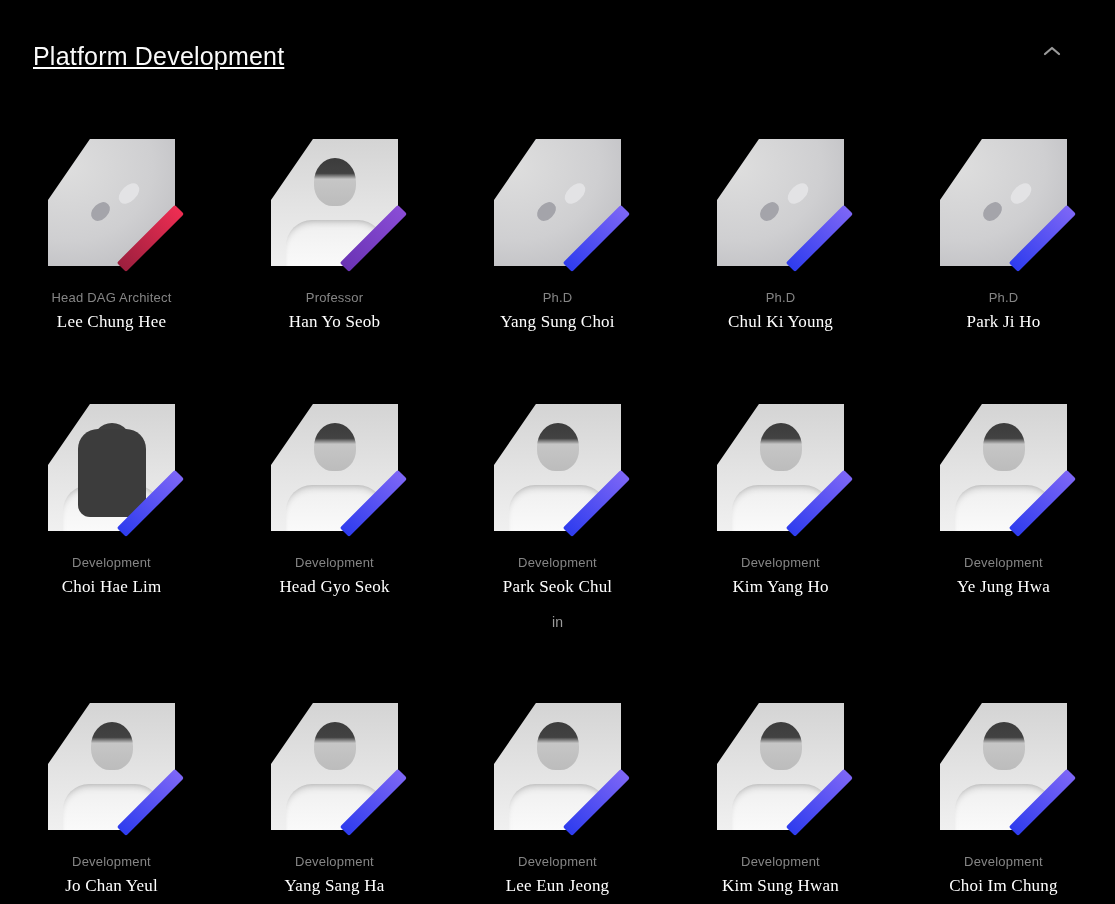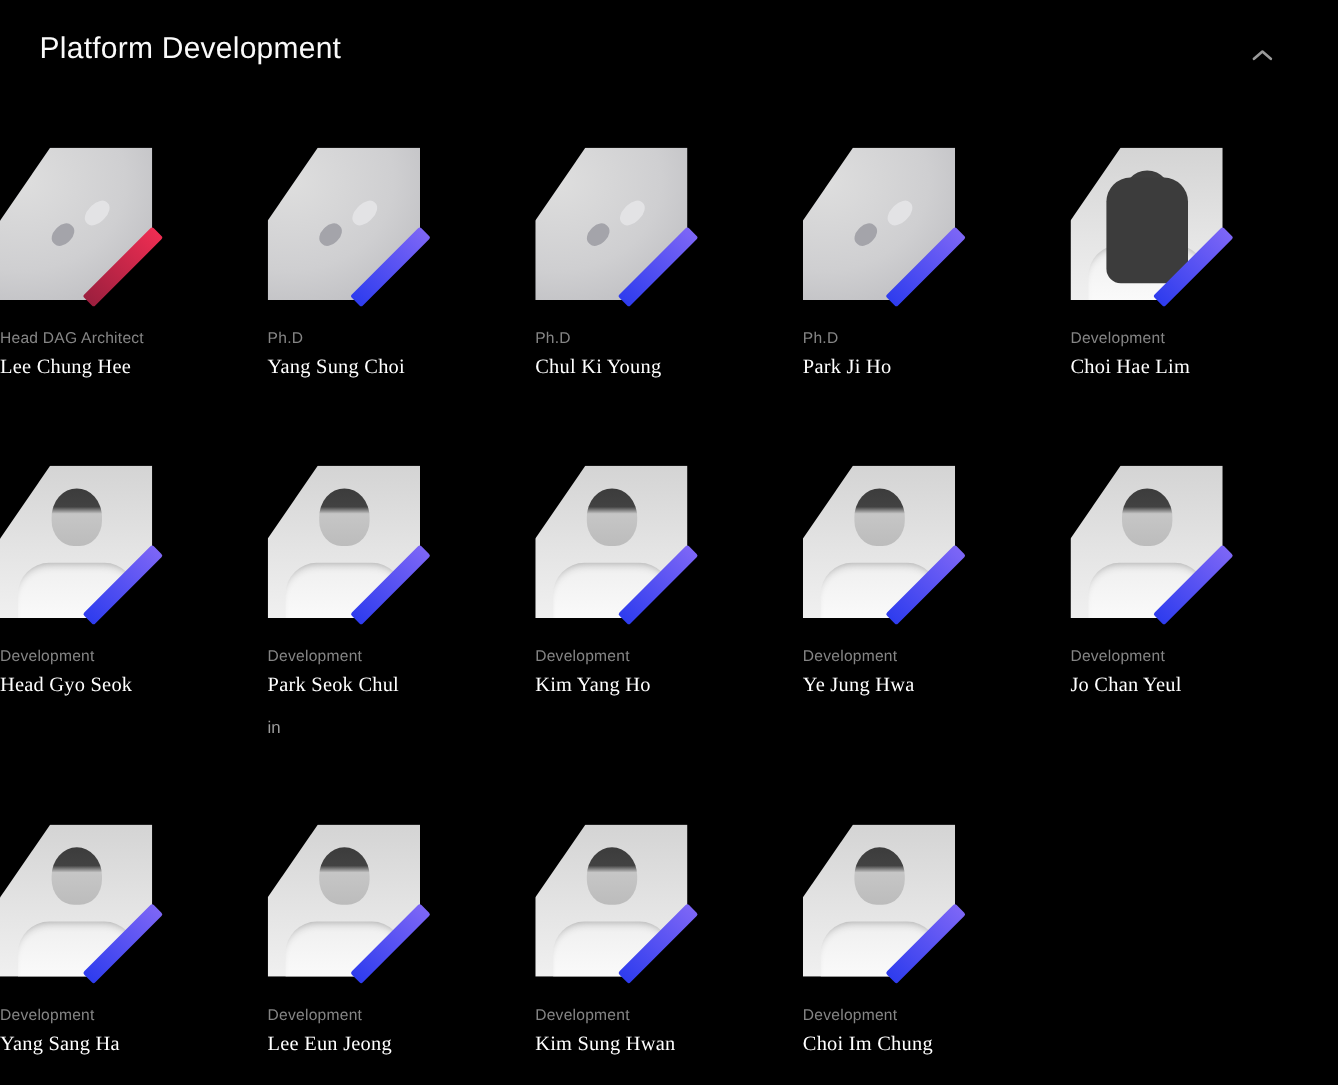--- a/index.html
+++ b/index.html
@@ -3,36 +3,37 @@
 <meta charset="utf-8">
 <style>
   * { margin:0; padding:0; box-sizing:border-box; }
   html,body { width:1115px; height:904px; overflow:hidden; }
   body {
     background:#000;
     font-family:"Liberation Sans", sans-serif;
     color:#fff;
   }
   .section-header{
-    display:flex; justify-content:space-between; align-items:flex-end;
-    padding:26px 50px 0 33px;
+    display:flex; justify-content:space-between; align-items:flex-start;
+    padding:42px 50px 0 33px;
+    text-decoration:underline;
   }
   .section-title{
     font-size:25px; font-weight:400; color:#fafafa; letter-spacing:.2px;
   }
   .collapse-btn{
     background:none; border:none; cursor:pointer; padding:4px; line-height:0;
   }
   .team-grid{
     margin-top:68px;
     display:grid;
     grid-template-columns:repeat(5,223px);
   }
   .member-card{
-    display:flex; flex-direction:column; align-items:flex-start;
+    display:flex; flex-direction:column; align-items:center;
     margin-bottom:72px;
   }
   .avatar-wrap{
     position:relative; width:127px; height:127px; margin-bottom:24px;
   }
   .photo{
     position:absolute; left:0; top:0; width:127px; height:127px;
     clip-path:polygon(33% 0, 100% 0, 100% 55%, 65% 100%, 0 100%, 0 48%);
     overflow:hidden;
   }
@@ -102,20 +103,31 @@
     <div class="member-card">
       <div class="avatar-wrap">
         <div class="photo block"></div>
         <div class="stripe" style="background: linear-gradient(to right, rgb(156, 31, 62), rgb(238, 45, 82));"></div>
       </div>
       <div class="member-role">Head DAG Architect</div>
       <div class="member-name">Lee Chung Hee</div>
     </div>
     <div class="member-card">
       <div class="avatar-wrap">
+        <div class="photo person">
+          <div class="head"></div>
+          <div class="torso"></div>
+        </div>
+        <div class="stripe" style="background: linear-gradient(to right, rgb(106, 51, 180), rgb(138, 76, 214));"></div>
+      </div>
+      <div class="member-role">Professor</div>
+      <div class="member-name">Han Yo Seob</div>
+    </div>
+    <div class="member-card">
+      <div class="avatar-wrap">
         <div class="photo block"></div>
         <div class="stripe" style="background: linear-gradient(to right, rgb(46, 60, 238), rgb(125, 102, 246));"></div>
       </div>
       <div class="member-role">Ph.D</div>
       <div class="member-name">Yang Sung Choi</div>
     </div>
     <div class="member-card">
       <div class="avatar-wrap">
         <div class="photo block"></div>
         <div class="stripe" style="background: linear-gradient(to right, rgb(46, 60, 238), rgb(125, 102, 246));"></div>

